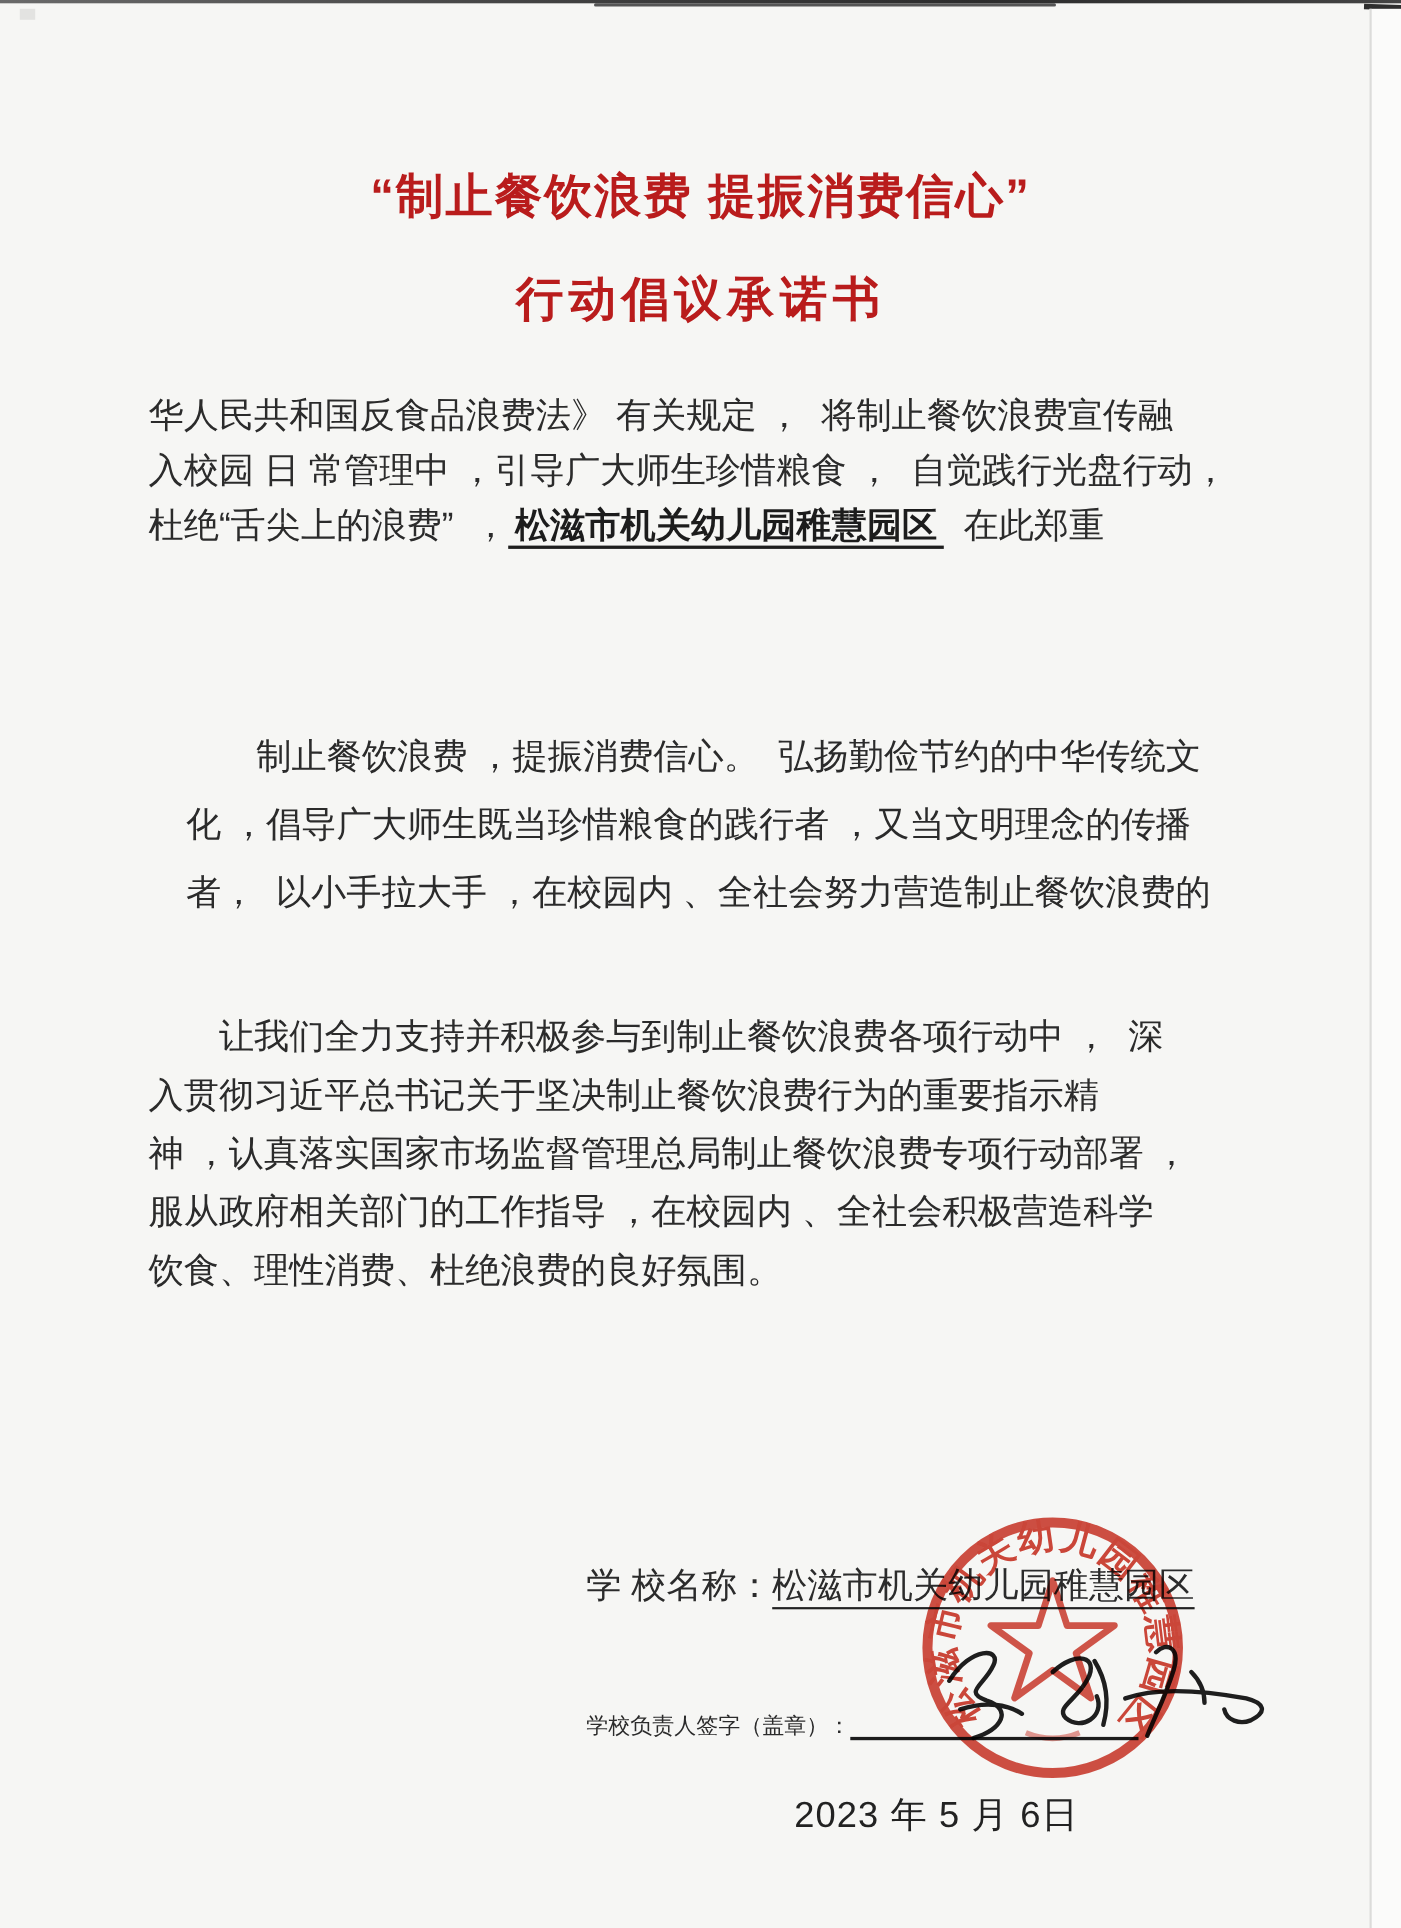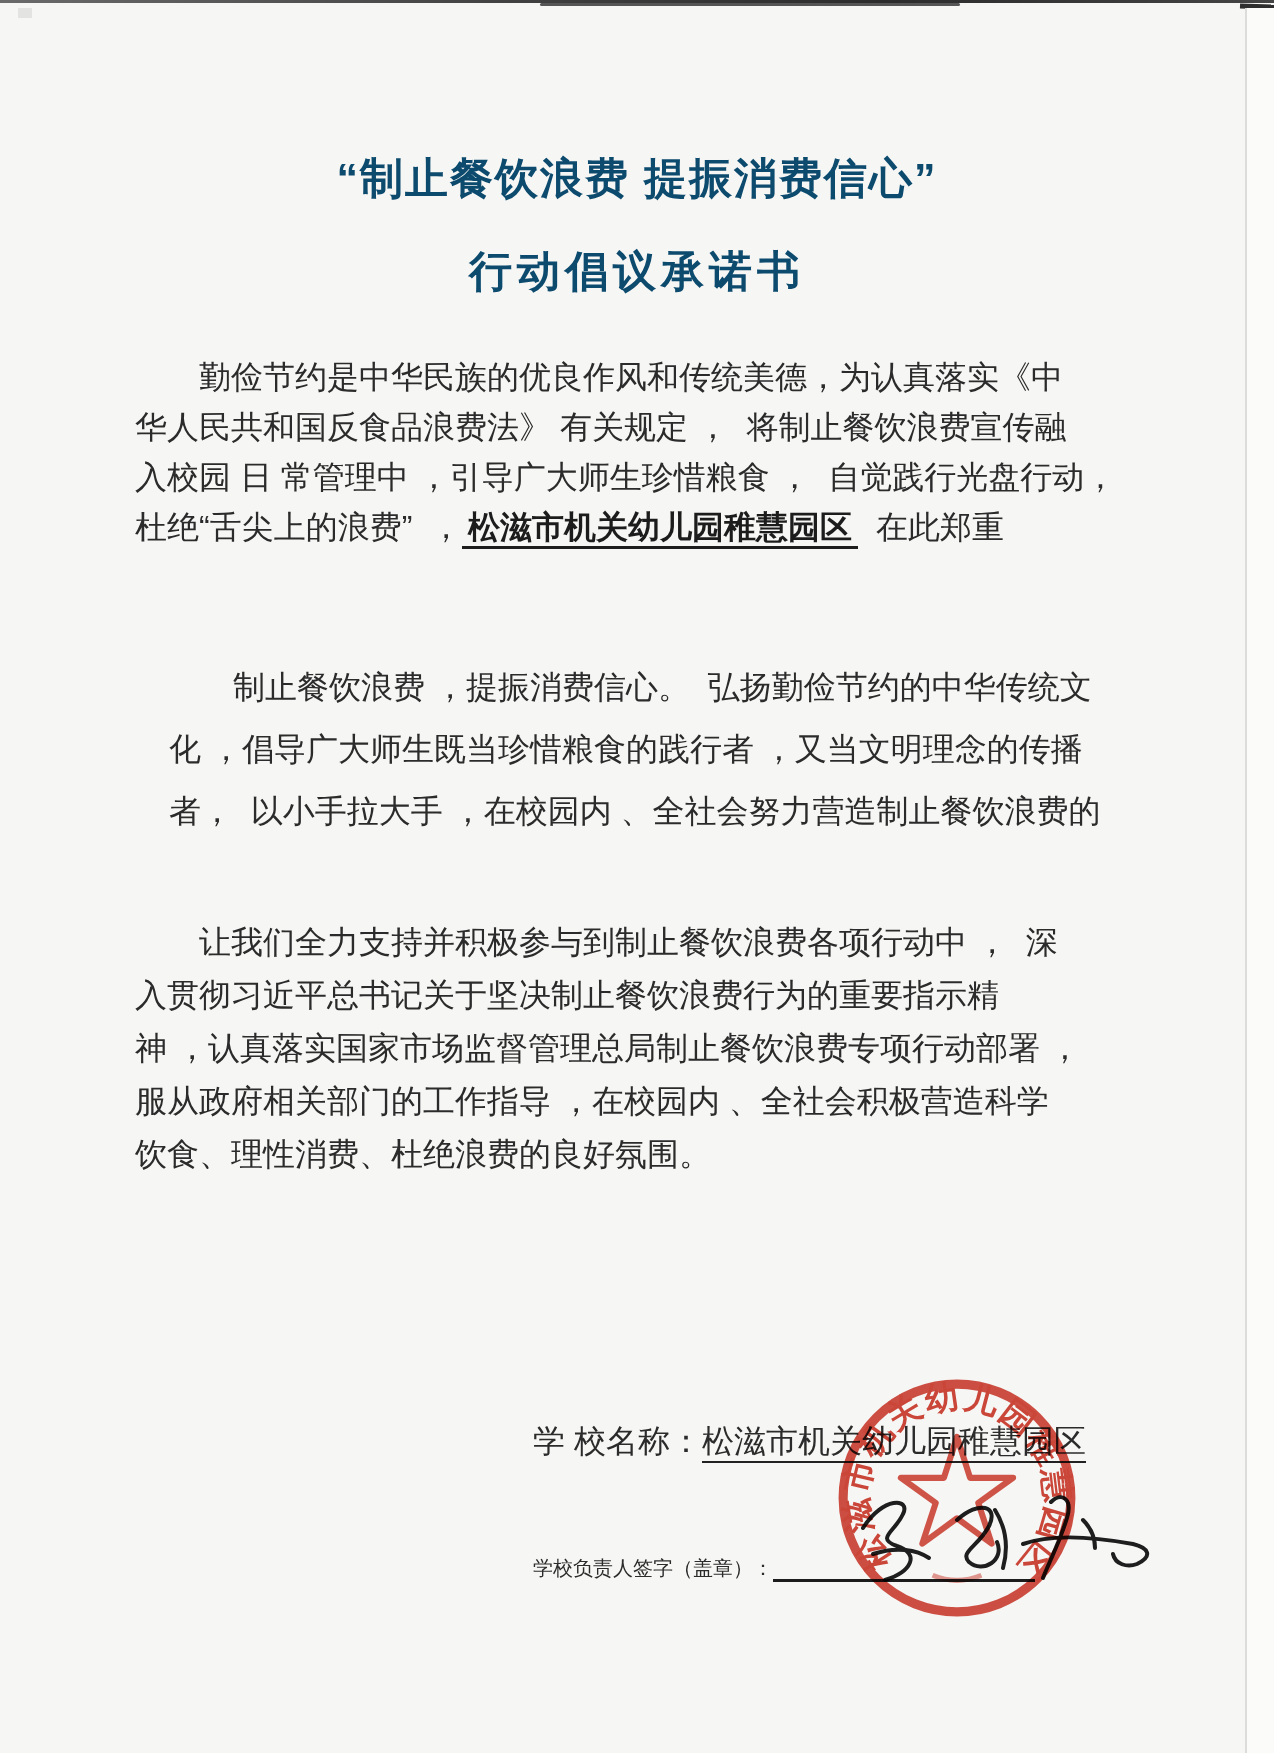--- a/index.html
+++ b/index.html
@@ -15,21 +15,21 @@
   }
   
   .scan-edge-top{position:absolute;top:0;left:0;width:100%;height:3px;
     background:linear-gradient(90deg,#6a6a6a 0%,#3c3c3c 45%,#2c2c2c 70%,#444 100%);}
   .scan-edge-top2{position:absolute;top:3px;left:540px;width:420px;height:3px;background:#555;border-radius:2px;}
   .scan-corner-tr{position:absolute;top:4px;right:0;width:34px;height:5px;background:#2e2e2e;transform:rotate(2deg);}
   .scan-band-right{position:absolute;top:8px;right:0;width:27px;height:1745px;
     background:#fbfbfa;border-left:2px solid #dcdcda;}
   .scan-smudge-tl{position:absolute;top:8px;left:18px;width:14px;height:10px;background:#e3e3e1;}
 
-  .title{position:absolute;left:0;width:1274px;text-align:center;font-weight:700;color:#0c4a6e;letter-spacing:2px;}
+  .title{position:absolute;left:0;width:1274px;text-align:center;font-weight:700;color:#b91c1c;letter-spacing:2px;}
   .title-1{top:150px;font-size:43px;}
   .title-2{top:243px;font-size:43px;letter-spacing:5px;}
 
   .paragraphs{position:absolute;top:0;left:135px;width:1012px;}
   .para{position:absolute;left:0;width:1012px;font-size:32px;color:#2b2b2b;}
   .para:nth-child(1){top:352px;line-height:50px;}
   .para:nth-child(2){top:656px;line-height:62px;margin-left:34px;}
   .para:nth-child(3){top:916px;line-height:53px;}
   .line{white-space:pre;}
   .school-name{font-weight:700;color:#1c1c1c;border-bottom:3px solid #1e1e1e;padding:0 6px 1px 6px;}
@@ -54,21 +54,20 @@
   <div class="scan-edge-top2"></div>
   <div class="scan-corner-tr"></div>
   <div class="scan-band-right"></div>
   <div class="scan-smudge-tl"></div>
 
   <div class="title title-1">“制止餐饮浪费 提振消费信心”</div>
   <div class="title title-2">行动倡议承诺书</div>
 
   <div class="paragraphs">
       <div class="para">
-        <div class="line"><span>　　勤俭节约是中华民族的优良作风和传统美德，为认真落实《中</span></div>
         <div class="line"><span>华人民共和国反食品浪费法》 有关规定 ，  将制止餐饮浪费宣传融</span></div>
         <div class="line"><span>入校园 日 常管理中 ，引导广大师生珍惜粮食 ，  自觉践行光盘行动，</span></div>
         <div class="line"><span>杜绝“舌尖上的浪费”  ，</span><span class="school-name">松滋市机关幼儿园稚慧园区</span><span>  在此郑重</span></div>
       </div>
       <div class="para">
         <div class="line"><span>　　制止餐饮浪费 ，提振消费信心。  弘扬勤俭节约的中华传统文</span></div>
         <div class="line"><span>化 ，倡导广大师生既当珍惜粮食的践行者 ，又当文明理念的传播</span></div>
         <div class="line"><span>者，  以小手拉大手 ，在校园内 、全社会努力营造制止餐饮浪费的</span></div>
       </div>
       <div class="para">
@@ -77,20 +76,21 @@
         <div class="line"><span>神 ，认真落实国家市场监督管理总局制止餐饮浪费专项行动部署 ，</span></div>
         <div class="line"><span>服从政府相关部门的工作指导 ，在校园内 、全社会积极营造科学</span></div>
         <div class="line"><span>饮食、理性消费、杜绝浪费的良好氛围。</span></div>
       </div>
     </div>
 
   <div class="sig-school-line"><span>学 校名称：</span><span class="u-name">松滋市机关幼儿园稚慧园区</span></div>
 
   <div class="sig-sign-line"><span>学校负责人签字（盖章）：</span><span class="sig-blank"></span></div>
 
+  <div class="date-line">2023 年 5 月 6日</div>
 
   <svg class="stamp" viewBox="0 0 240 240">
     <circle cx="120" cy="120" r="112" fill="none" stroke="#cf3a2c" stroke-width="9" opacity="0.95"></circle>
     <polygon points="120,60 132.9,100.2 175.2,100.1 140.9,124.8 154.1,164.9 120,140 85.9,164.9 99.1,124.8 64.8,100.1 107.1,100.2" fill="none" stroke="#cf3a2c" stroke-width="6" stroke-linejoin="round" opacity="0.92"></polygon>
     <path id="seal-ring-path" d="M 57.8 182.2 A 88 88 0 1 1 182.2 182.2" fill="none"></path>
     <text font-size="33" fill="#cf3a2c" letter-spacing="2">
       <textPath href="#seal-ring-path" startOffset="2">松滋市机关幼儿园稚慧园区</textPath>
     </text>
     <path d="M 96 196 q 24 10 48 0" fill="none" stroke="#cf3a2c" stroke-width="5" opacity="0.55"></path>
   </svg>

